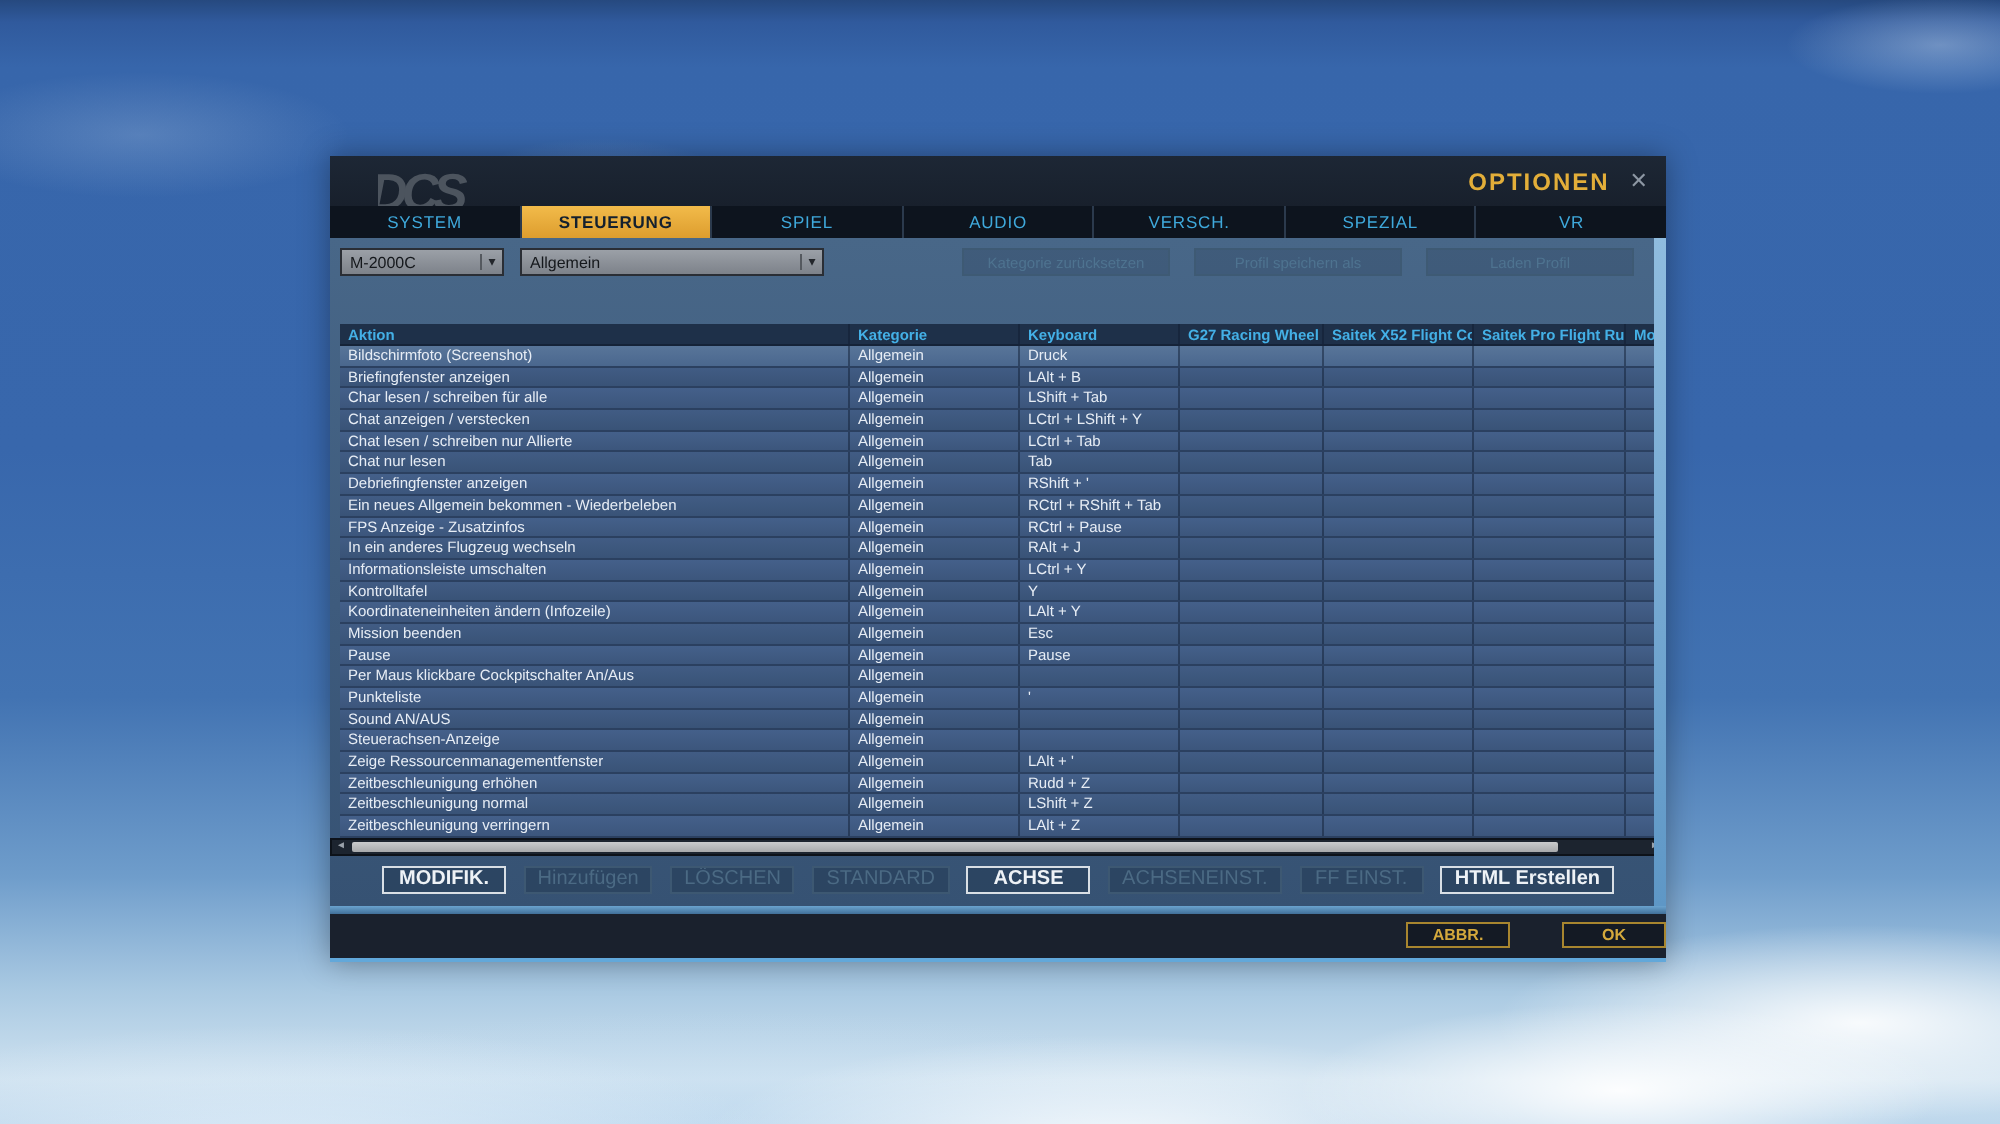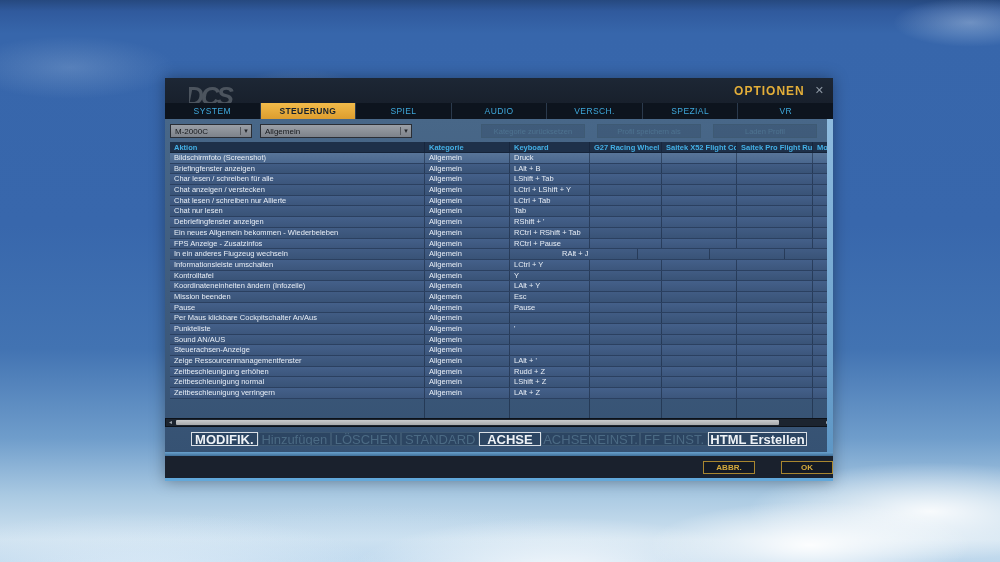--- a/index.html
+++ b/index.html
@@ -56,21 +56,21 @@
   .dropdown .dd-arrow { width:11px; border-left:1px solid #55595f; text-align:center; font-size:7px; color:#23262b; }
   .dd-aircraft { width:82px; }
   .dd-category { width:152px; }
   .toolbar .spacer { flex:1; }
   .tb-btn { height:14px; width:104px; border:1px solid #3e5a74; color:#4e7390; font-size:7.5px;
             display:flex; align-items:center; justify-content:center; background:rgba(10,20,35,.12);
             overflow:hidden; white-space:nowrap; margin-left:12px; }
 
   
   .main { flex:1; display:flex; flex-direction:column; margin:3px 6px 0 5px; overflow:hidden; }
-  .thead { height:11px; flex:none; display:flex; background:#1e3049; border-bottom:1px solid #152338; }
+  .thead { height:11px; flex:none; display:flex; background:#1e3049; border-bottom:1px solid #152338;margin-top:20px; }
   .th { color:#44b0e6; font-size:7.5px; font-weight:bold; line-height:11px; padding-left:4px;
         overflow:hidden; white-space:nowrap; border-right:1px solid rgba(18,32,54,.6); }
   .tbody { flex:1; display:flex; flex-direction:column; overflow:hidden; }
   .row { height:10.7px; flex:none; display:flex; border-bottom:1px solid #2b4060;
          background:linear-gradient(180deg,#44608a,#3c567c); }
   .row.alt { background:linear-gradient(180deg,#415c84,#395377); }
   .row.selected { background:linear-gradient(180deg,#587599,#4a678e); }
   .cell { font-size:7.5px; color:#e7edf5; line-height:10px; padding-left:4px;
           overflow:hidden; white-space:nowrap; border-right:1px solid rgba(18,32,54,.5); }
   .filler { flex:1; display:flex; }
@@ -80,21 +80,21 @@
   .hscroll { height:9px; flex:none; margin:0 0 1px 0; background:#1c242f; border:1px solid #0d1219;
              display:flex; align-items:center; }
   .hs-arrow { width:9px; text-align:center; font-size:5px; color:#9aa2ab; line-height:7px; flex:none; }
   .hs-track { flex:1; height:7px; position:relative; }
   .hs-thumb { position:absolute; left:1px; top:1px; height:5px; width:93%;
               background:linear-gradient(#c9cbcd,#a7a9ab); border-radius:1px; }
 
   
   .footerbtns { height:24px; flex:none; display:flex; align-items:center; justify-content:space-between;
                 padding:0 26px 2px 26px; }
-  .f-btn { height:14px; min-width:62px; padding:0 6px; font-size:13px; display:flex; align-items:center;
+  .f-btn { height:14px; min-width:62px; padding:0 6px; font-size:10px; display:flex; align-items:center;
            justify-content:center; overflow:hidden; white-space:nowrap; background:rgba(10,22,38,.22); }
   .f-btn.on  { border:1px solid #d9dfe5; color:#eef2f6; font-weight:bold; }
   .f-btn.off { border:1px solid #3d5872; color:#4b6a84; }
 
   .sep { height:4px; flex:none; background:linear-gradient(#6aa3cf,#417099); }
 
   
   .bottombar { height:22px; flex:none; background:#1a212d; display:flex; align-items:center;
                justify-content:flex-end; gap:26px; }
   .b-btn { width:52px; height:13px; border:1px solid #a8862f; color:#d4a93c; font-size:8px; font-weight:bold;
@@ -233,21 +233,21 @@
               <div class="cell" style="width: 85px; flex: 0 0 auto;">Allgemein</div>
               <div class="cell" style="width: 80px; flex: 0 0 auto;">RCtrl + Pause</div>
               <div class="cell" style="width: 72px; flex: 0 0 auto;"></div>
               <div class="cell" style="width: 75px; flex: 0 0 auto;"></div>
               <div class="cell" style="width: 76px; flex: 0 0 auto;"></div>
               <div class="cell" style="flex: 1 1 0%; border-right: none;"></div>
             </div>
             <div class="row alt">
               <div class="cell" style="width: 255px; flex: 0 0 auto;">In ein anderes Flugzeug wechseln</div>
               <div class="cell" style="width: 85px; flex: 0 0 auto;">Allgemein</div>
-              <div class="cell" style="width: 80px; flex: 0 0 auto; margin-left: 48px;">RAlt + J</div>
+              <div class="cell" style="width: 80px; flex: 0 0 auto;">RAlt + J</div>
               <div class="cell" style="width: 72px; flex: 0 0 auto;"></div>
               <div class="cell" style="width: 75px; flex: 0 0 auto;"></div>
               <div class="cell" style="width: 76px; flex: 0 0 auto;"></div>
               <div class="cell" style="flex: 1 1 0%; border-right: none;"></div>
             </div>
             <div class="row">
               <div class="cell" style="width: 255px; flex: 0 0 auto;">Informationsleiste umschalten</div>
               <div class="cell" style="width: 85px; flex: 0 0 auto;">Allgemein</div>
               <div class="cell" style="width: 80px; flex: 0 0 auto;">LCtrl + Y</div>
               <div class="cell" style="width: 72px; flex: 0 0 auto;"></div>

